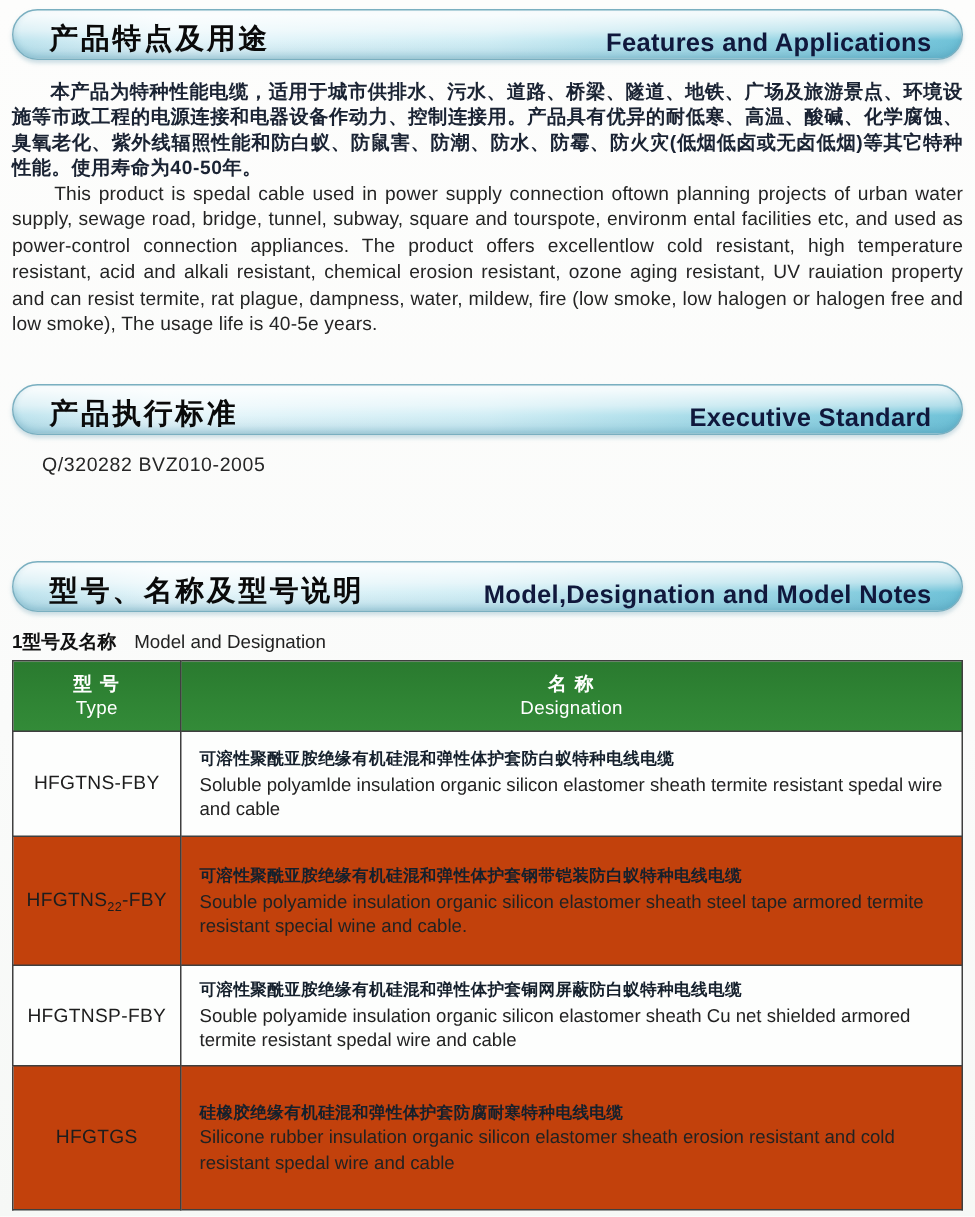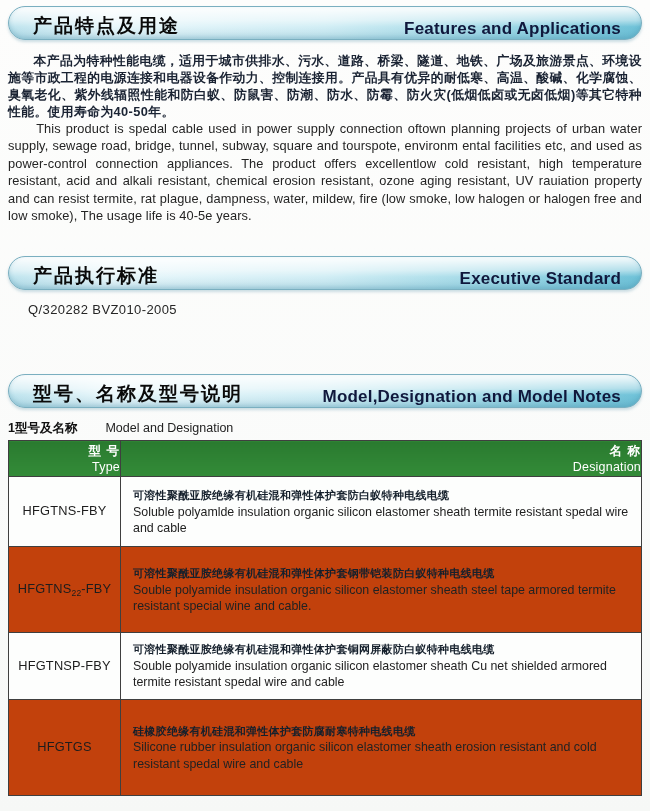--- a/index.html
+++ b/index.html
@@ -70,42 +70,42 @@
   .pill-2 { margin-top: 32px; }
   .pill-3 { margin-top: 56px; }
 
   .subheading {
     margin-top: 12px;
     font-size: 12.5px;
     height: 16px;
     color: #111;
   }
   .subheading .sub-zh { font-weight: bold; }
-  .subheading .sub-en { margin-left: 28px; font-weight: normal; color: #222; }
+  .subheading .sub-en { margin-left: 12px; font-weight: normal; color: #222; }
 
   
   table.model-table {
     margin-top: 4px;
     width: 634px;
     border-collapse: collapse;
     table-layout: fixed;
   }
   .model-table th, .model-table td {
     border: 1px solid #3f3f3f;
     vertical-align: middle;
   }
   .model-table { border: 1.5px solid #2c2c2c; }
   .model-table col.c1 { width: 112px; }
   .model-table thead th {
-    height: 36px;
+    height: 47px;
     background: linear-gradient(180deg, #2a7a2f 0%, #2f8434 55%, #338b38 100%);
     color: #ffffff;
     font-size: 12.5px;
     font-weight: bold;
-    text-align: right;
+    text-align: center;
     line-height: 16px;
     letter-spacing: 1px;
   }
   .model-table thead .en-line { font-weight: normal; letter-spacing: 0.2px; }
   .model-table td.type-cell {
     text-align: center;
     font-size: 12.8px;
     color: #1d1d1d;
     letter-spacing: 0.2px;
     background: #fdfefd;

